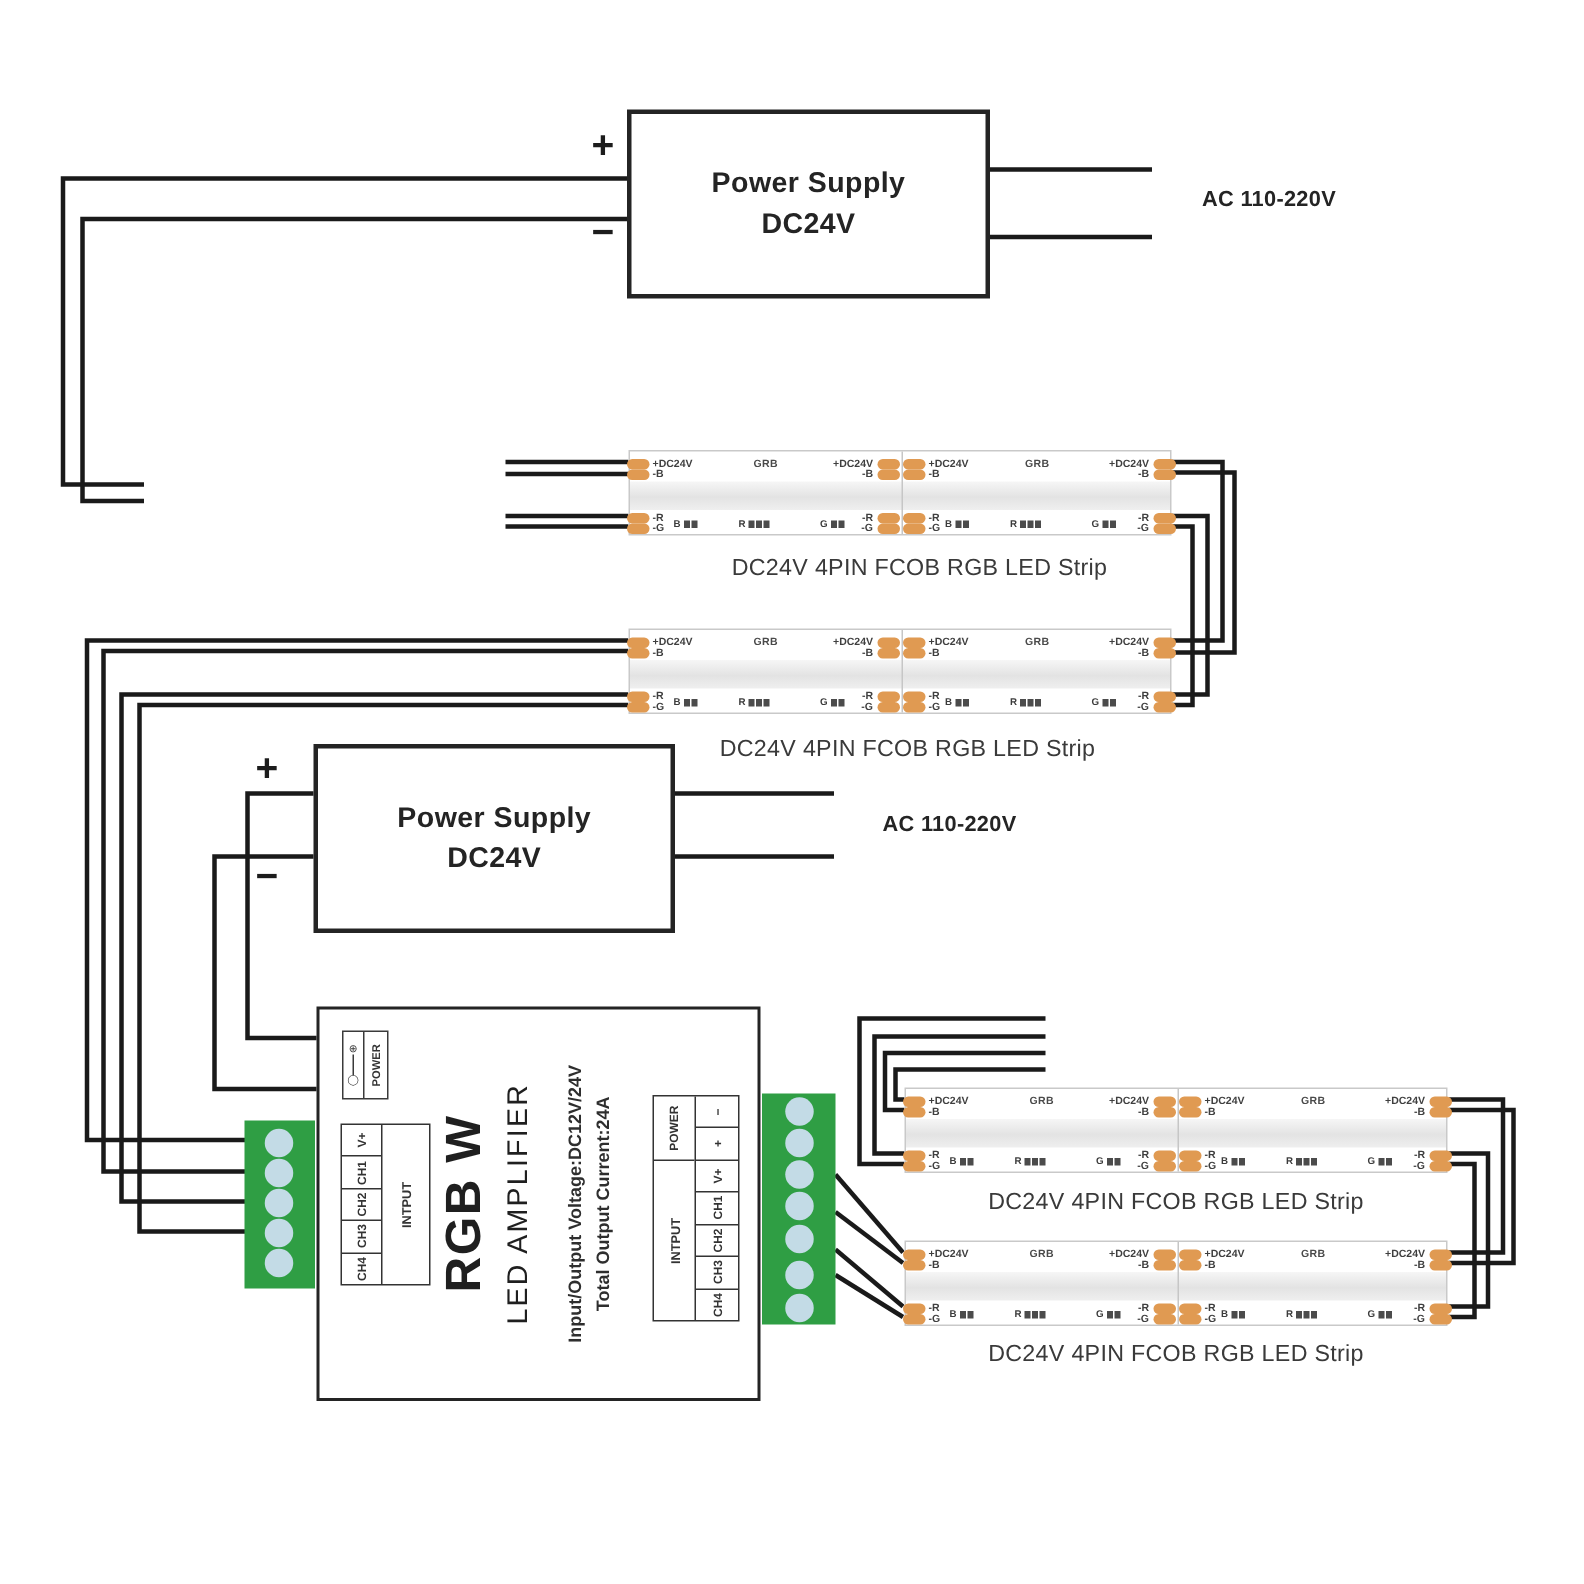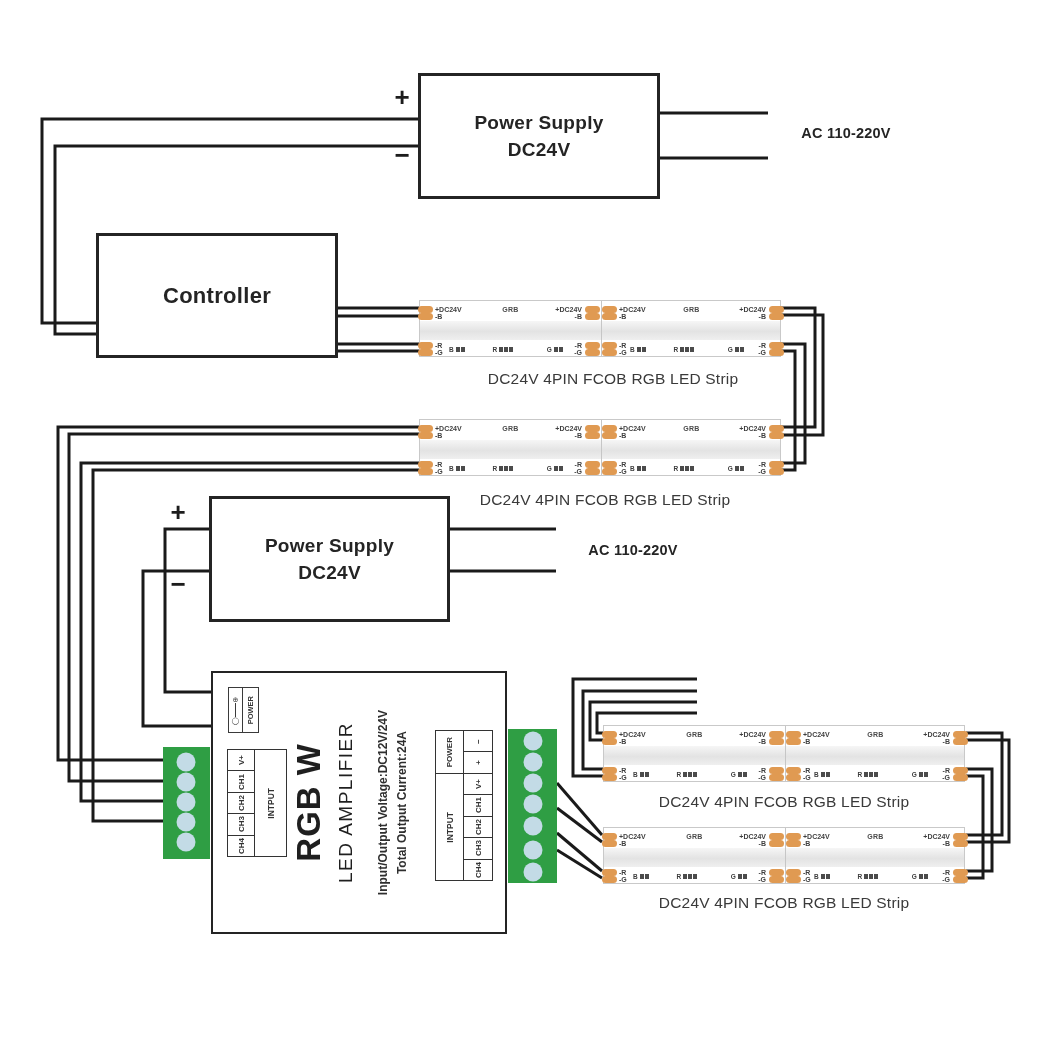--- a/index.html
+++ b/index.html
@@ -91,23 +91,20 @@
     </svg>
 
   <div class="obox" style="left:418px;top:73px;width:242px;height:126px;">
     <div class="t1">Power Supply</div>
     <div class="t2">DC24V</div>
   </div>
   <div class="sign" style="left:402px;top:97px;">+</div>
   <div class="sign" style="left:402px;top:155px;">−</div>
   <div class="ac" style="left:846px;top:133px;">AC 110-220V</div>
 
-  <div class="obox" style="left:96px;top:233px;width:242px;height:125px;">
-    <div class="ctl-label">Controller</div>
-  </div>
 
   <div class="obox" style="left:209px;top:496px;width:241px;height:126px;">
     <div class="t1">Power Supply</div>
     <div class="t2">DC24V</div>
   </div>
   <div class="sign" style="left:178px;top:512px;">+</div>
   <div class="sign" style="left:178px;top:584px;">−</div>
   <div class="ac" style="left:633px;top:550px;">AC 110-220V</div>
 
   <div class="obox" style="left:211px;top:671px;width:296px;height:263px;border-width:2px;">

